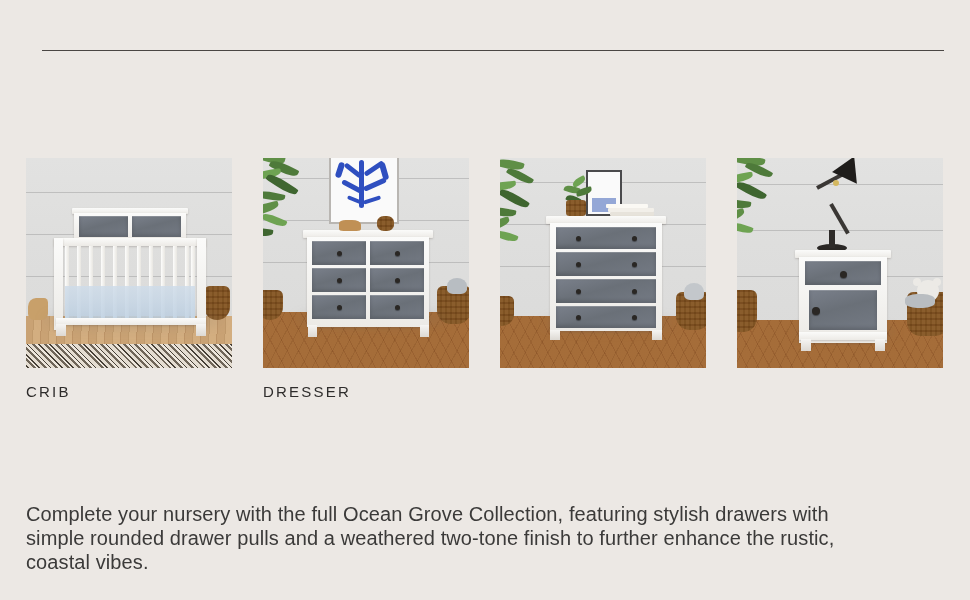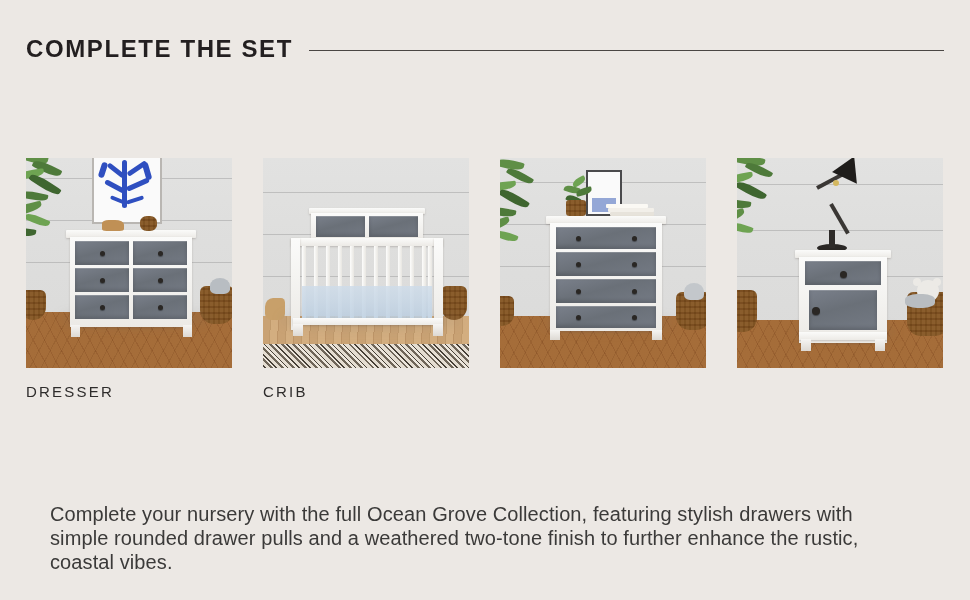--- a/index.html
+++ b/index.html
@@ -82,95 +82,33 @@
   .lamp-shade{position:absolute;width:0;height:0;border-left:9px solid transparent;
     border-right:9px solid transparent;border-bottom:16px solid #1f1d1b;}
   .lamp-base{position:absolute;background:#2a2725;border-radius:50%;}
 
   
   .book{position:absolute;border-radius:1px;}
 
   
   .body-copy{
     position:absolute;left:26px;top:502px;width:816px;
-    font-size:20px;line-height:24px;color:#3b3a39;letter-spacing:.1px;margin-left:24px;
+    font-size:20px;line-height:24px;color:#3b3a39;letter-spacing:.1px;
   }
 </style>
 </head>
 <body>
 
 <div class="page">
 
   <div class="header">
-    <div class="section-title">COMPLETE THE SET</div>
     <div class="rule"></div>
   </div>
 
   <div class="cards">
-
-    <div class="card">
-      <div class="thumb">
-        <div class="wall"></div>
-        <div class="plank" style="top:20px"></div>
-        <div class="plank" style="top:62px"></div>
-        <div class="plank" style="top:104px"></div>
-        <div class="floor-h" style="height:56px"></div>
-
-        <div class="artframe" style="left:66px;top:-6px;width:70px;height:72px"></div>
-        <div class="coral" style="left:96px;top:2px;width:5px;height:48px;border-radius:3px"></div>
-        <div class="coral" style="left:80px;top:10px;width:20px;height:5px;transform:rotate(38deg);border-radius:3px"></div>
-        <div class="coral" style="left:100px;top:8px;width:22px;height:5px;transform:rotate(-34deg);border-radius:3px"></div>
-        <div class="coral" style="left:78px;top:26px;width:22px;height:5px;transform:rotate(28deg);border-radius:3px"></div>
-        <div class="coral" style="left:100px;top:24px;width:24px;height:5px;transform:rotate(-24deg);border-radius:3px"></div>
-        <div class="coral" style="left:84px;top:40px;width:16px;height:4px;transform:rotate(22deg);border-radius:3px"></div>
-        <div class="coral" style="left:100px;top:40px;width:18px;height:4px;transform:rotate(-18deg);border-radius:3px"></div>
-        <div class="coral" style="left:74px;top:4px;width:6px;height:16px;transform:rotate(18deg);border-radius:3px"></div>
-        <div class="coral" style="left:118px;top:4px;width:6px;height:18px;transform:rotate(-16deg);border-radius:3px"></div>
-
-        <div class="plant" style="left:-8px;top:-4px;width:62px;height:120px">
-          <div class="leaf l2" style="left:4px;top:0;width:26px;height:9px;transform:rotate(16deg)"></div>
-          <div class="leaf" style="left:14px;top:10px;width:30px;height:9px;transform:rotate(26deg)"></div>
-          <div class="leaf l3" style="left:0px;top:16px;width:26px;height:8px;transform:rotate(-8deg)"></div>
-          <div class="leaf l4" style="left:10px;top:26px;width:34px;height:9px;transform:rotate(34deg)"></div>
-          <div class="leaf" style="left:2px;top:38px;width:28px;height:8px;transform:rotate(12deg)"></div>
-          <div class="leaf l2" style="left:-6px;top:50px;width:30px;height:9px;transform:rotate(-14deg)"></div>
-          <div class="leaf l3" style="left:6px;top:62px;width:26px;height:8px;transform:rotate(24deg)"></div>
-          <div class="leaf l4" style="left:-8px;top:74px;width:26px;height:8px;transform:rotate(8deg)"></div>
-        </div>
-        <div class="basket" style="left:-6px;bottom:48px;width:26px;height:30px"></div>
-
-        <div class="basket" style="right:-2px;bottom:44px;width:34px;height:38px"></div>
-        <div style="position:absolute;right:2px;bottom:74px;width:20px;height:16px;background:#b8bdc2;border-radius:50% 50% 30% 30%"></div>
-
-        <div class="shadowpool" style="left:34px;bottom:42px;width:150px;height:14px"></div>
-        <div class="frame-white" style="left:40px;top:72px;width:130px;height:8px;border-radius:1px"></div>
-
-        <div class="frame-white" style="left:44px;top:79px;width:122px;height:90px"></div>
-
-        <div class="panel-gray" style="left:49px;top:83px;width:54px;height:24px"></div>
-        <div class="knob" style="left:74px;top:93px"></div>
-        <div class="panel-gray" style="left:107px;top:83px;width:54px;height:24px"></div>
-        <div class="knob" style="left:132px;top:93px"></div>
-        <div class="panel-gray" style="left:49px;top:110px;width:54px;height:24px"></div>
-        <div class="knob" style="left:74px;top:120px"></div>
-        <div class="panel-gray" style="left:107px;top:110px;width:54px;height:24px"></div>
-        <div class="knob" style="left:132px;top:120px"></div>
-        <div class="panel-gray" style="left:49px;top:137px;width:54px;height:24px"></div>
-        <div class="knob" style="left:74px;top:147px"></div>
-        <div class="panel-gray" style="left:107px;top:137px;width:54px;height:24px"></div>
-        <div class="knob" style="left:132px;top:147px"></div>
-
-        <div class="leg" style="left:45px;top:167px;width:9px;height:12px"></div>
-        <div class="leg" style="left:157px;top:167px;width:9px;height:12px"></div>
-
-        <div style="position:absolute;left:76px;top:62px;width:22px;height:11px;background:#c09055;border-radius:30% 40% 20% 20%"></div>
-        <div class="basket" style="left:114px;top:58px;width:17px;height:15px;border-radius:40%"></div>
-      </div>
-      <div class="caption">DRESSER</div>
-    </div>
 
     <div class="card">
       <div class="thumb">
         <div class="wall"></div>
         <div class="plank" style="top:34px"></div>
         <div class="plank" style="top:76px"></div>
         <div class="plank" style="top:118px"></div>
         <div class="floor" style="height:52px"></div>
 
         <div style="position:absolute;left:-4px;bottom:0;width:215px;height:24px;
@@ -206,20 +144,81 @@
             <div class="slat" style="left:126px"></div>
         </div>
 
         <div style="position:absolute;left:39px;top:128px;width:130px;height:32px;background:linear-gradient(180deg,#cfdce9,#bdd0e2);opacity:.85"></div>
 
         <div class="frame-white" style="left:30px;top:160px;width:150px;height:7px"></div>
         <div class="leg" style="left:30px;top:166px;width:10px;height:12px"></div>
         <div class="leg" style="left:170px;top:166px;width:10px;height:12px"></div>
       </div>
       <div class="caption">CRIB</div>
+    </div>
+
+    <div class="card">
+      <div class="thumb">
+        <div class="wall"></div>
+        <div class="plank" style="top:20px"></div>
+        <div class="plank" style="top:62px"></div>
+        <div class="plank" style="top:104px"></div>
+        <div class="floor-h" style="height:56px"></div>
+
+        <div class="artframe" style="left:66px;top:-6px;width:70px;height:72px"></div>
+        <div class="coral" style="left:96px;top:2px;width:5px;height:48px;border-radius:3px"></div>
+        <div class="coral" style="left:80px;top:10px;width:20px;height:5px;transform:rotate(38deg);border-radius:3px"></div>
+        <div class="coral" style="left:100px;top:8px;width:22px;height:5px;transform:rotate(-34deg);border-radius:3px"></div>
+        <div class="coral" style="left:78px;top:26px;width:22px;height:5px;transform:rotate(28deg);border-radius:3px"></div>
+        <div class="coral" style="left:100px;top:24px;width:24px;height:5px;transform:rotate(-24deg);border-radius:3px"></div>
+        <div class="coral" style="left:84px;top:40px;width:16px;height:4px;transform:rotate(22deg);border-radius:3px"></div>
+        <div class="coral" style="left:100px;top:40px;width:18px;height:4px;transform:rotate(-18deg);border-radius:3px"></div>
+        <div class="coral" style="left:74px;top:4px;width:6px;height:16px;transform:rotate(18deg);border-radius:3px"></div>
+        <div class="coral" style="left:118px;top:4px;width:6px;height:18px;transform:rotate(-16deg);border-radius:3px"></div>
+
+        <div class="plant" style="left:-8px;top:-4px;width:62px;height:120px">
+          <div class="leaf l2" style="left:4px;top:0;width:26px;height:9px;transform:rotate(16deg)"></div>
+          <div class="leaf" style="left:14px;top:10px;width:30px;height:9px;transform:rotate(26deg)"></div>
+          <div class="leaf l3" style="left:0px;top:16px;width:26px;height:8px;transform:rotate(-8deg)"></div>
+          <div class="leaf l4" style="left:10px;top:26px;width:34px;height:9px;transform:rotate(34deg)"></div>
+          <div class="leaf" style="left:2px;top:38px;width:28px;height:8px;transform:rotate(12deg)"></div>
+          <div class="leaf l2" style="left:-6px;top:50px;width:30px;height:9px;transform:rotate(-14deg)"></div>
+          <div class="leaf l3" style="left:6px;top:62px;width:26px;height:8px;transform:rotate(24deg)"></div>
+          <div class="leaf l4" style="left:-8px;top:74px;width:26px;height:8px;transform:rotate(8deg)"></div>
+        </div>
+        <div class="basket" style="left:-6px;bottom:48px;width:26px;height:30px"></div>
+
+        <div class="basket" style="right:-2px;bottom:44px;width:34px;height:38px"></div>
+        <div style="position:absolute;right:2px;bottom:74px;width:20px;height:16px;background:#b8bdc2;border-radius:50% 50% 30% 30%"></div>
+
+        <div class="shadowpool" style="left:34px;bottom:42px;width:150px;height:14px"></div>
+        <div class="frame-white" style="left:40px;top:72px;width:130px;height:8px;border-radius:1px"></div>
+
+        <div class="frame-white" style="left:44px;top:79px;width:122px;height:90px"></div>
+
+        <div class="panel-gray" style="left:49px;top:83px;width:54px;height:24px"></div>
+        <div class="knob" style="left:74px;top:93px"></div>
+        <div class="panel-gray" style="left:107px;top:83px;width:54px;height:24px"></div>
+        <div class="knob" style="left:132px;top:93px"></div>
+        <div class="panel-gray" style="left:49px;top:110px;width:54px;height:24px"></div>
+        <div class="knob" style="left:74px;top:120px"></div>
+        <div class="panel-gray" style="left:107px;top:110px;width:54px;height:24px"></div>
+        <div class="knob" style="left:132px;top:120px"></div>
+        <div class="panel-gray" style="left:49px;top:137px;width:54px;height:24px"></div>
+        <div class="knob" style="left:74px;top:147px"></div>
+        <div class="panel-gray" style="left:107px;top:137px;width:54px;height:24px"></div>
+        <div class="knob" style="left:132px;top:147px"></div>
+
+        <div class="leg" style="left:45px;top:167px;width:9px;height:12px"></div>
+        <div class="leg" style="left:157px;top:167px;width:9px;height:12px"></div>
+
+        <div style="position:absolute;left:76px;top:62px;width:22px;height:11px;background:#c09055;border-radius:30% 40% 20% 20%"></div>
+        <div class="basket" style="left:114px;top:58px;width:17px;height:15px;border-radius:40%"></div>
+      </div>
+      <div class="caption">DRESSER</div>
     </div>
 
     <div class="card">
       <div class="thumb">
         <div class="wall"></div>
         <div class="plank" style="top:24px"></div>
         <div class="plank" style="top:66px"></div>
         <div class="plank" style="top:108px"></div>
         <div class="floor-h" style="height:52px"></div>
 

